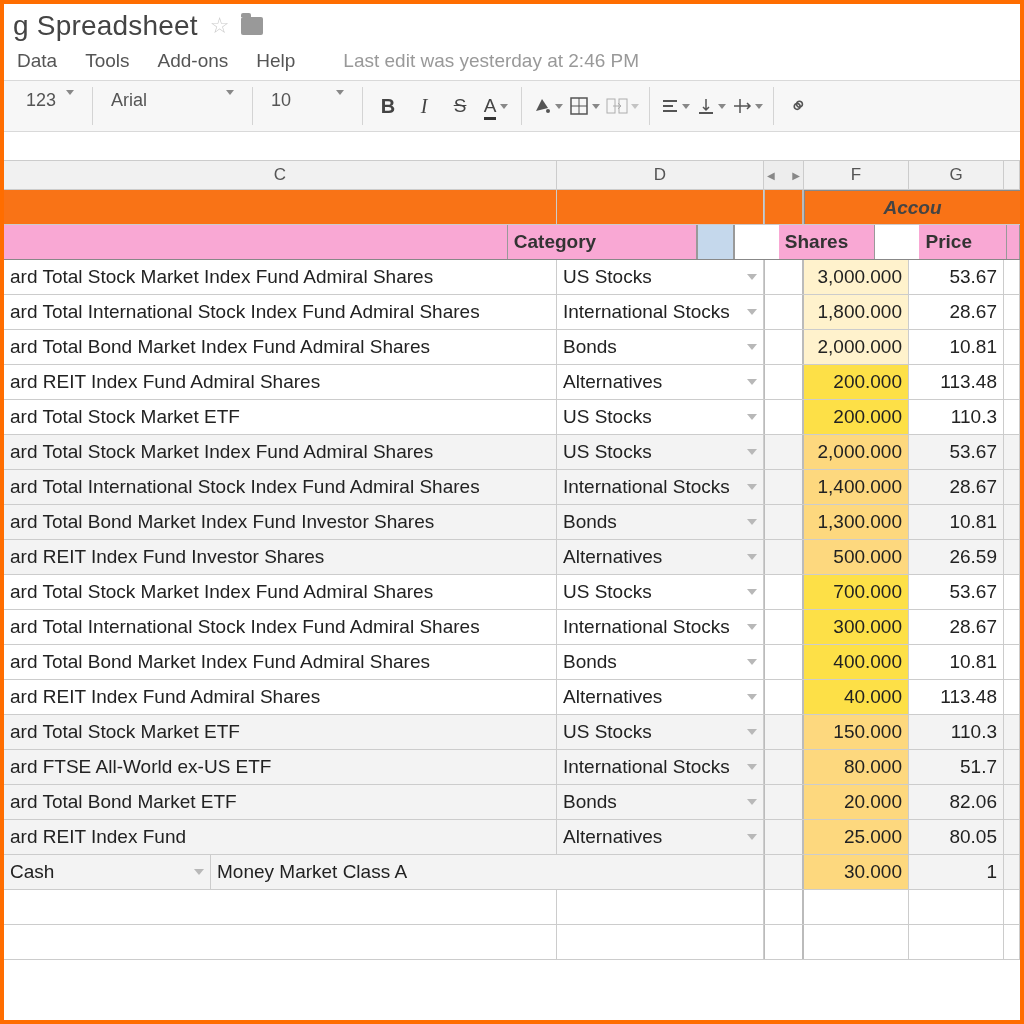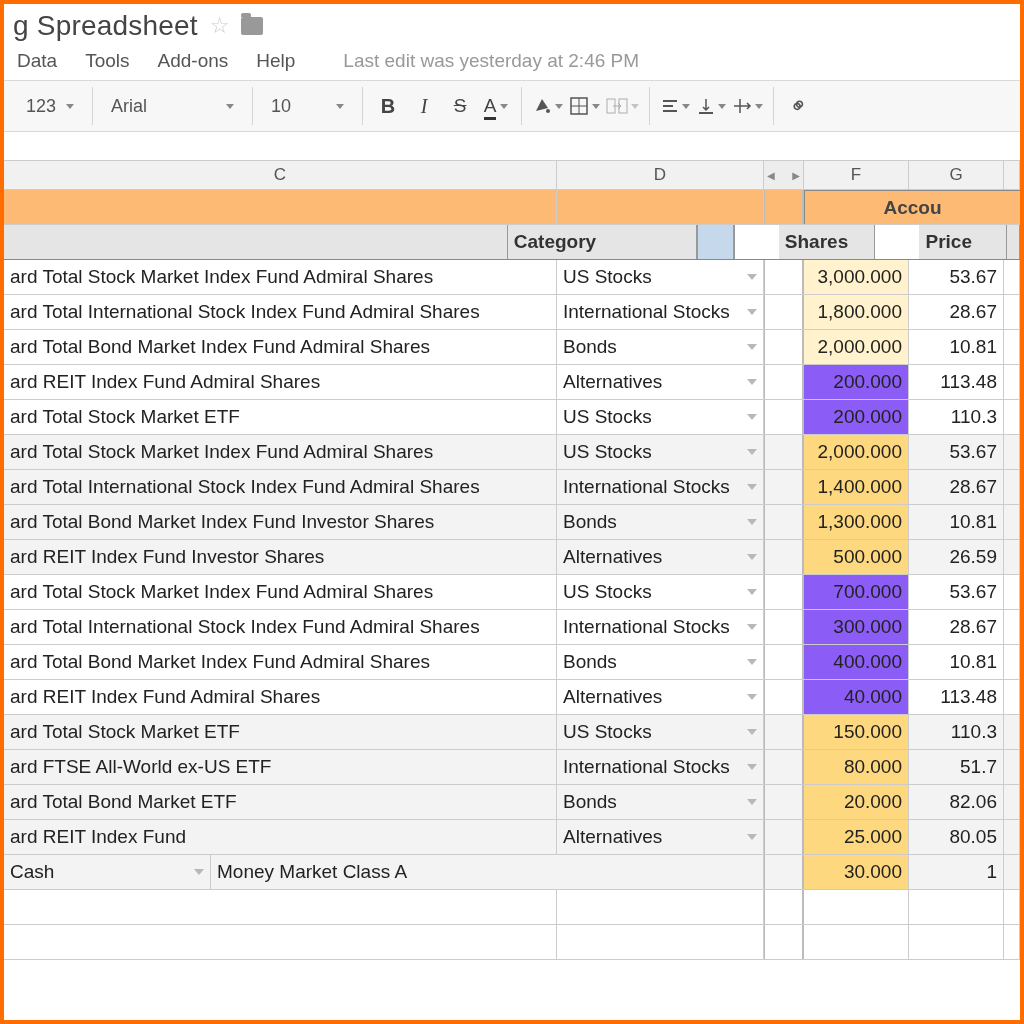--- a/index.html
+++ b/index.html
@@ -74,21 +74,20 @@
   justify-content: center;
   min-width: 30px;
   height: 32px;
   color: #444;
   font-size: 17px;
   cursor: pointer;
   border-radius: 2px;
 }
 .tb-select {
   display: flex;
-  align-items: center;
   gap: 10px;
   padding: 0 8px;
   height: 32px;
   color: #555;
   font-size: 18px;
   cursor: pointer;
 }
 .dd-caret {
   width: 0; height: 0;
   border-left: 4px solid transparent;
@@ -151,50 +150,50 @@
   white-space: nowrap;
   position: relative;
 }
 .cell.c { width: 553px; }
 .cell.d { width: 207px; }
 .cell.gap { width: 40px; border-right: 2px solid #bbb; border-left: 1px solid #bbb; background:transparent;}
 .cell.f { width: 105px; justify-content: flex-end; }
 .cell.g { width: 95px; justify-content: flex-end; }
 .cell.last { flex: 1; }
 
-.row.merged-header .cell { background: #fdba74; }
+.row.merged-header .cell { background: #f97316; font-style: italic; }
 .merged-account {
   width: 240px;
   text-align: center;
   font-weight: bold;
   color: #444;
   justify-content: center;
   border-top: 1.5px solid #888;
   border-left: 1.5px solid #888;
 }
 .row.header2 .cell {
-  background: #e5e5e5;
+  background: #f9a8d4;
   font-weight: bold;
   color: #333;
   border-color: #999;
 }
 .row.header2 { border-bottom: 1.5px solid #888; }
 .row.header2 .cell.f, .row.header2 .cell.g { justify-content: flex-start; margin-left: 44px; }
 
 .dd-cell::after {
   content: '';
   position: absolute;
   right: 6px; top: 50%;
   transform: translateY(-50%);
   width: 0; height: 0;
   border-left: 5px solid transparent;
   border-right: 5px solid transparent;
   border-top: 6px solid #b8b8b8;
 }
-.yellow { background: #8b5cf6; }
+.yellow { background: #fde047; }
 .yellow-lt { background: #fff2cc; }
 .grey-row .cell { background: #f3f3f3; }
 .grey-row .cell.f.yellow { background: #fdd87e; }
 .grey-row .cell.gap { background: #f3f3f3; }
 .link-icon { font-size: 22px; color: #555; transform: rotate(-45deg); }
 </style>
 </head>
 <body>
 
 <div class="header">

